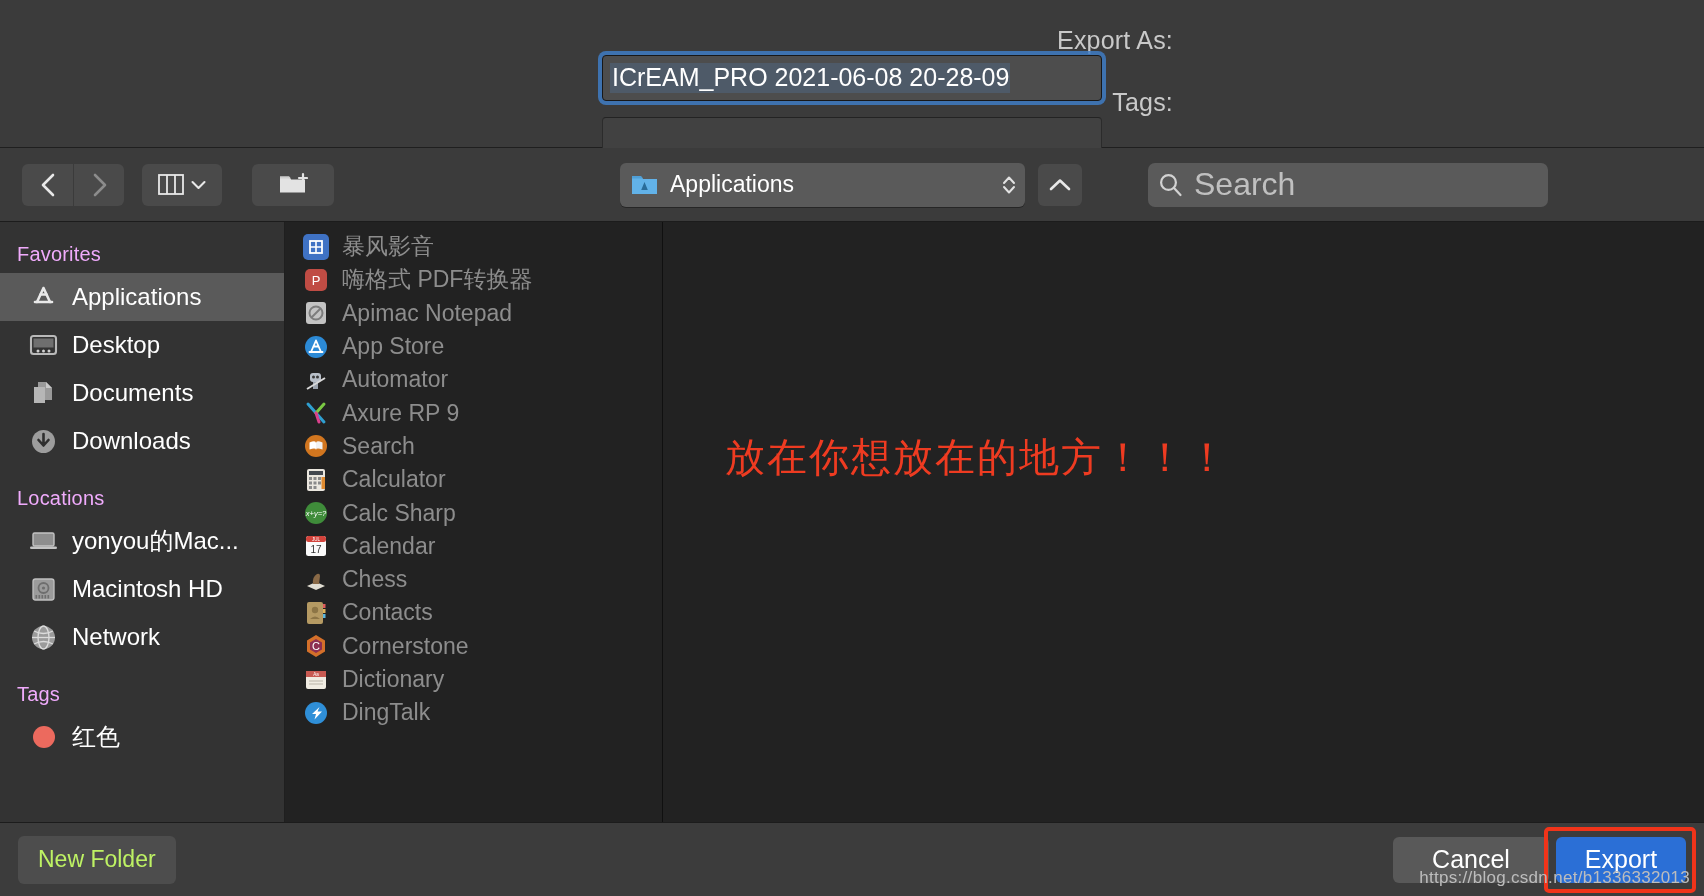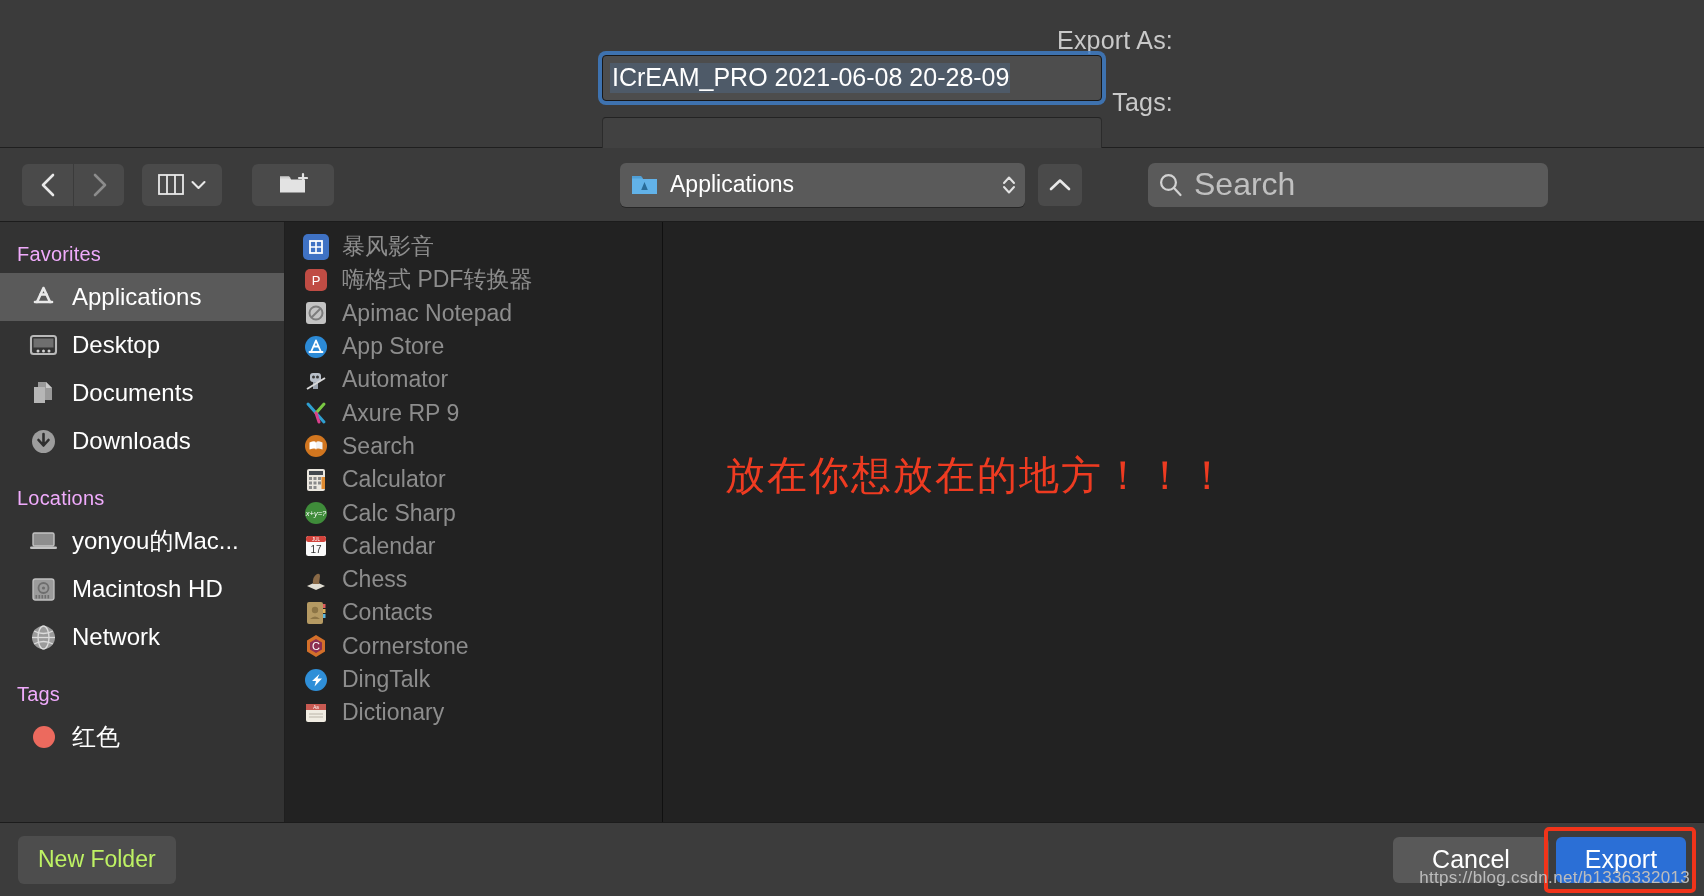--- a/index.html
+++ b/index.html
@@ -74,21 +74,21 @@
   .side-icon { width: 31px; height: 31px; display: flex; align-items: center; justify-content: center; flex-shrink: 0; }
   .side-label { white-space: nowrap; overflow: hidden; }
 
   .col-list { width: 378px; background: #222222; border-right: 1px solid #101010; padding-top: 8px; overflow: hidden; }
   .app-row { display: flex; align-items: center; gap: 13px; height: 33.3px; padding-left: 18px; }
   .app-icon { width: 26px; height: 26px; flex-shrink: 0; border-radius: 5px; display: flex; align-items: center; justify-content: center; font-size: 11px; overflow: hidden; }
   .app-name { color: #8d8d8d; font-size: 23px; white-space: nowrap; }
 
   .preview { flex: 1; background: #222222; position: relative; }
   .anno-text {
-    position: absolute; left: 62px; top: 226px;
+    position: absolute; left: 62px; top: 208px;
     color: #ee3b21; font-size: 40px; letter-spacing: 2px; white-space: nowrap;
   }
 
   
   .bottom { height: 74px; background: #3c3c3c; border-top: 1px solid #1c1c1c;
             display: flex; align-items: center; position: relative; }
   .newfolder-text {
     margin-left: 18px; background: #4d4d4d; border-radius: 6px;
     height: 48px; padding: 0 20px; display: flex; align-items: center;
     color: #bef264; font-size: 23px;
@@ -436,40 +436,40 @@
               <path d="M13 2 L22 7.5 V18.5 L13 24 L4 18.5 V7.5 Z" fill="#d4702a"></path>
               <path d="M13 6 L19 9.5 V16.5 L13 20 L7 16.5 V9.5 Z" fill="#8d2f52"></path>
               <text x="13" y="17" font-size="11" fill="#fff" text-anchor="middle" font-family="Liberation Sans, sans-serif">C</text>
             </svg>
         </span>
         <span class="app-name">Cornerstone</span>
       </div>
       <div class="app-row">
         <span class="app-icon">
           <svg width="26" height="26" viewBox="0 0 26 26">
-              <circle cx="13" cy="13" r="11" fill="#2f8fd8"></circle>
-              <path d="M16.5 7 L9 14 h4 l-1.5 5.5 L19 11.5 h-4.5 Z" fill="#fff"></path>
-            </svg>
-        </span>
-        <span class="app-name">DingTalk</span>
-      </div>
-      <div class="app-row">
-        <span class="app-icon">
-          <svg width="26" height="26" viewBox="0 0 26 26">
               <rect x="3" y="4" width="20" height="18" rx="2" fill="#f0ece2"></rect>
               <rect x="3" y="4" width="20" height="6" fill="#c85a52"></rect>
               <text x="13" y="9" font-size="4.5" fill="#fff" text-anchor="middle" font-family="Liberation Sans, sans-serif">Aa</text>
               <g stroke="#b9b4a8" stroke-width="1.2">
                 <line x1="6" y1="14" x2="20" y2="14"></line>
                 <line x1="6" y1="17" x2="20" y2="17"></line>
               </g>
             </svg>
         </span>
         <span class="app-name">Dictionary</span>
       </div>
+      <div class="app-row">
+        <span class="app-icon">
+          <svg width="26" height="26" viewBox="0 0 26 26">
+              <circle cx="13" cy="13" r="11" fill="#2f8fd8"></circle>
+              <path d="M16.5 7 L9 14 h4 l-1.5 5.5 L19 11.5 h-4.5 Z" fill="#fff"></path>
+            </svg>
+        </span>
+        <span class="app-name">DingTalk</span>
+      </div>
     </div>
 
     <div class="preview">
       <div class="anno-text">放在你想放在的地方！！！</div>
 
     </div>
   </div>
 
   <div class="bottom">
     <div class="newfolder-text">New Folder</div>

